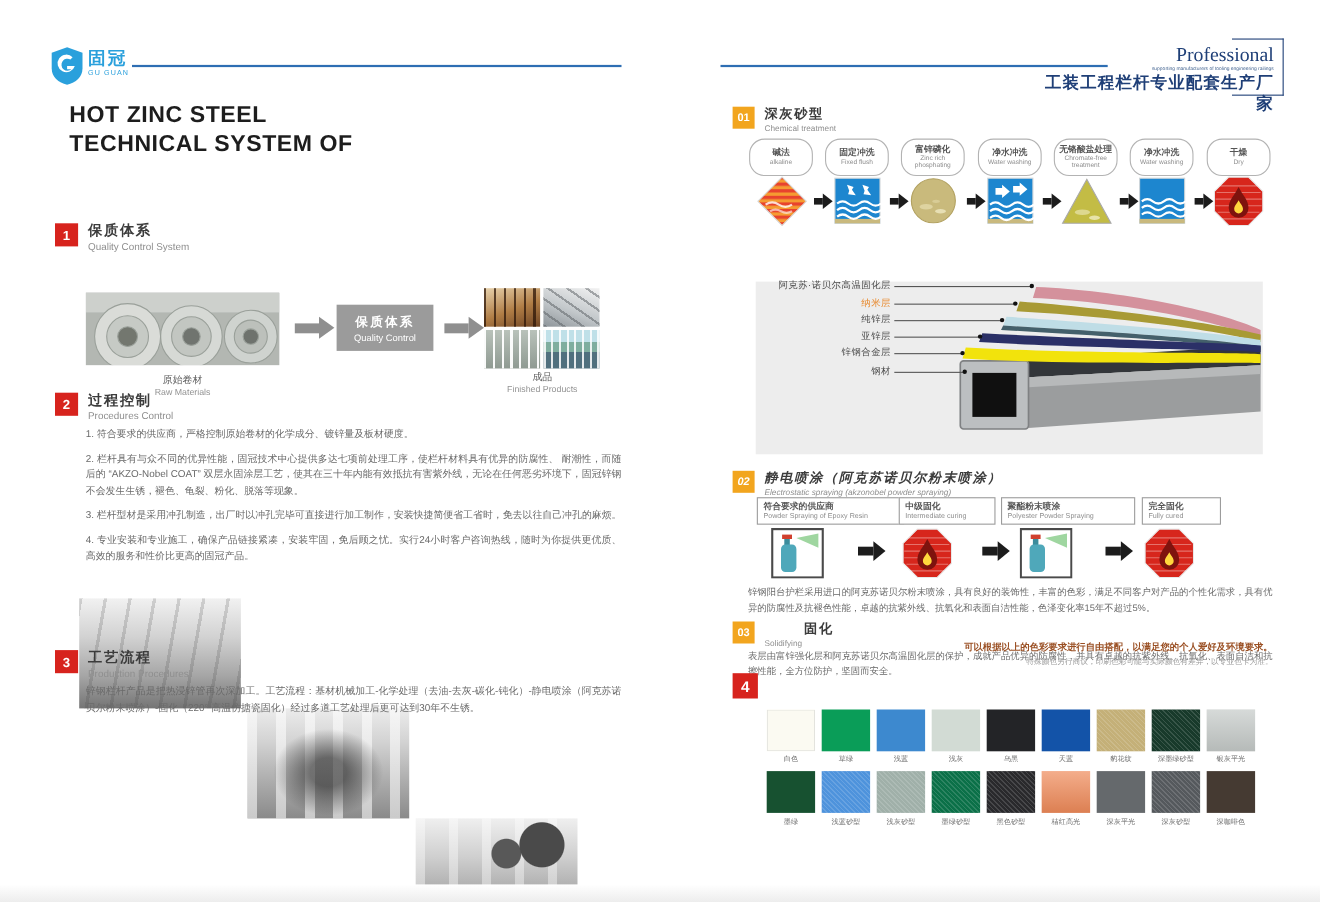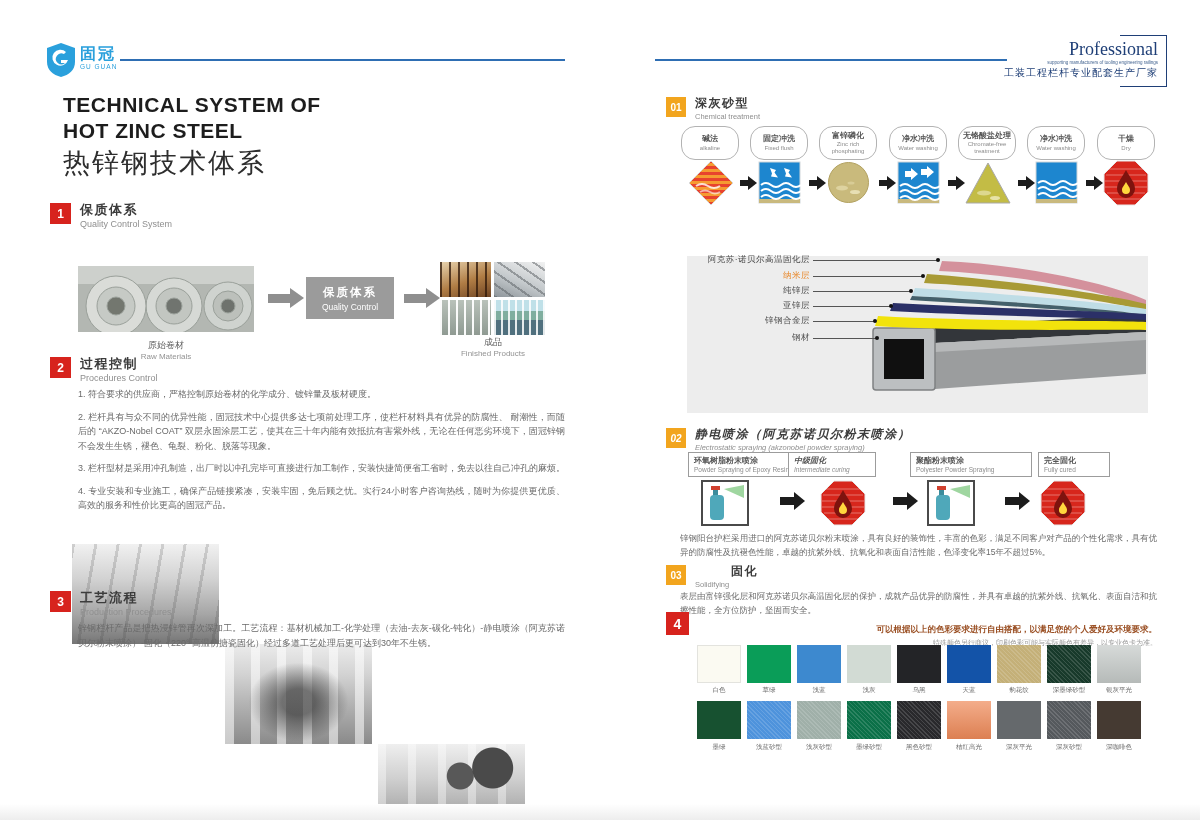--- a/index.html
+++ b/index.html
@@ -7,21 +7,21 @@
   .page{position:relative;width:1200px;height:820px;background:#fff;overflow:hidden;}
   .abs{position:absolute;}
 
   
   .hline{position:absolute;height:2px;background:#2e6eb3;}
   .logo-cn{font-size:16px;font-weight:bold;color:#2aa0dc;letter-spacing:2px;line-height:1;}
   .logo-en{font-size:6.5px;color:#2aa0dc;letter-spacing:1px;line-height:1;margin-top:2px;}
   .prof-frame{position:absolute;border-top:1px solid #1f3f77;border-right:1px solid #1f3f77;border-bottom:1px solid #1f3f77;}
   .prof-title{font-family:"Liberation Serif","DejaVu Serif",serif;font-size:18px;color:#1f3f77;text-align:right;line-height:1;}
   .prof-sub-en{font-size:4.5px;color:#41628f;text-align:right;margin-top:2px;}
-  .prof-sub-cn{font-size:10px;font-weight:normal;color:#1f3f77;text-align:right;letter-spacing:1px;margin-top:1px;}
+  .prof-sub-cn{font-size:15px;font-weight:bold;color:#1f3f77;text-align:right;letter-spacing:1px;margin-top:1px;}
 
   
   .ptitle-en{font-size:21px;font-weight:800;color:#1d1d1d;letter-spacing:.5px;line-height:1.25;}
   .ptitle-cn{font-size:27px;color:#2e2e2e;letter-spacing:2px;line-height:1.1;margin-top:4px;}
 
   
   .sec{display:flex;align-items:flex-start;}
   .sec-num{width:21px;height:21px;background:#d7231d;color:#fff;font-weight:bold;font-size:12px;display:flex;align-items:center;justify-content:center;flex:0 0 auto;}
   .sec-num.orange{background:#f2a51e;font-size:10px;width:20px;height:20px;}
   .sec-num.big{width:23px;height:23px;font-size:14px;}
@@ -112,24 +112,23 @@
   <div class="hline" style="left:655px;top:59px;width:352px;"></div>
   <div class="prof-frame" style="left:1120px;top:35px;width:46px;height:50px;"></div>
   <div class="abs" style="left:940px;top:40px;width:218px;">
     <div class="prof-title">Professional</div>
     <div class="prof-sub-en">supporting manufacturers of tooling engineering railings</div>
     <div class="prof-sub-cn">工装工程栏杆专业配套生产厂家</div>
   </div>
 
   <div class="abs" style="left:63px;top:92px;">
     <div class="ptitle-en">
+      <div>HOT ZINC STEEL</div>
       <div>TECHNICAL SYSTEM OF</div>
-      <div>HOT ZINC STEEL</div>
-    </div>
-    <div class="ptitle-cn">热锌钢技术体系</div>
+    </div>
   </div>
 
   <div class="sec abs" style="left:50px;top:203px;">
     <div class="sec-num">1</div>
     <div class="sec-t">
       <div class="sec-cn">保质体系</div>
       <div class="sec-en">Quality Control System</div>
     </div>
   </div>
 
@@ -392,24 +391,24 @@
 
   <div class="sec abs" style="left:666px;top:428px;font-style:italic;">
     <div class="sec-num orange">02</div>
     <div class="sec-t">
       <div class="sec-cn" style="font-size:12px;">静电喷涂（阿克苏诺贝尔粉末喷涂）</div>
       <div class="sec-en" style="font-size:7.5px;">Electrostatic spraying (akzonobel powder spraying)</div>
     </div>
   </div>
 
   <div class="spray-label" style="left:688px;top:452px;width:122px;">
-      <div class="cn">环氧树脂粉末喷涂</div>
+      <div class="cn">符合要求的供应商</div>
       <div class="en">Powder Spraying of Epoxy Resin</div>
     </div>
-  <div class="spray-label" style="left:788px;top:452px;width:76px;font-style:italic;">
+  <div class="spray-label" style="left:817px;top:452px;width:76px;">
       <div class="cn">中级固化</div>
       <div class="en">Intermediate curing</div>
     </div>
   <div class="spray-label" style="left:910px;top:452px;width:110px;">
       <div class="cn">聚酯粉末喷涂</div>
       <div class="en">Polyester Powder Spraying</div>
     </div>
   <div class="spray-label" style="left:1038px;top:452px;width:60px;">
       <div class="cn">完全固化</div>
       <div class="en">Fully cured</div>
@@ -483,21 +482,21 @@
     <div class="sec-t">
       <div class="sec-cn" style="font-size:12px;margin-left:36px;">固化</div>
       <div class="sec-en" style="font-size:7.5px;">Solidifying</div>
     </div>
   </div>
   <div class="body-text abs" style="left:680px;top:590px;width:477px;font-size:8.5px;">表层由富锌强化层和阿克苏诺贝尔高温固化层的保护，成就产品优异的防腐性，并具有卓越的抗紫外线、抗氧化、表面自洁和抗擦性能，全方位防护，坚固而安全。</div>
 
   <div class="sec abs" style="left:666px;top:612px;">
     <div class="sec-num big">4</div>
   </div>
-  <div class="abs" style="left:857px;top:623px;width:300px;">
+  <div class="abs" style="left:857px;top:582px;width:300px;">
     <div class="note-bold">可以根据以上的色彩要求进行自由搭配，以满足您的个人爱好及环境要求。</div>
     <div class="note-small">特殊颜色另行商议，印刷色彩可能与实际颜色有差异，以专业色卡为准。</div>
   </div>
 
   <div class="swatch bordered" style="left: 697px; top: 645px; background-color: rgb(251, 250, 242);"></div>
   <div class="swatch" style="left: 747px; top: 645px; background-color: rgb(10, 157, 88);"></div>
   <div class="swatch" style="left: 797px; top: 645px; background-color: rgb(61, 137, 207);"></div>
   <div class="swatch" style="left: 847px; top: 645px; background-color: rgb(210, 219, 212);"></div>
   <div class="swatch" style="left: 897px; top: 645px; background-color: rgb(35, 36, 39);"></div>
   <div class="swatch" style="left: 947px; top: 645px; background-color: rgb(19, 83, 168);"></div>

